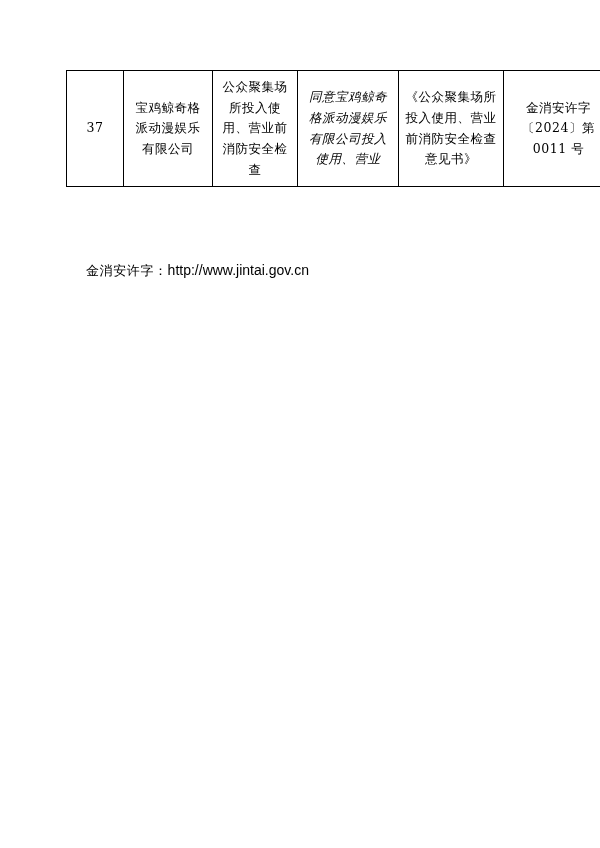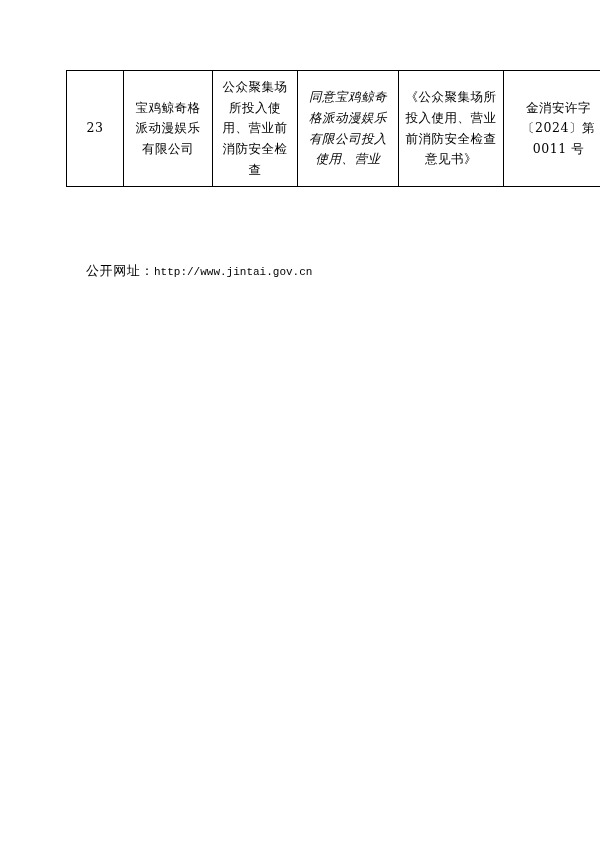--- a/index.html
+++ b/index.html
@@ -55,40 +55,40 @@
   .publish-line {
     position: absolute;
     left: 86px;
     top: 262px;
     font-size: 13px;
     letter-spacing: 0.6px;
     white-space: nowrap;
     font-family: "DejaVu Serif", "Liberation Serif", serif;
   }
   .publish-line .url {
-    font-family: Liberation Mono, monospace;
-    font-size: 11px;
+    font-family: Liberation Sans, sans-serif;
+    font-size: 14px;
     letter-spacing: 0;
   }
 </style>
 </head>
 <body>
 
 <div class="page">
 
   <table class="doc-table">
     <tbody>
       <tr>
-        <td class="col-no cell-no">23</td>
+        <td class="col-no cell-no">37</td>
         <td class="col-name">宝鸡鲸奇格派动漫娱乐有限公司</td>
         <td class="col-item">公众聚集场所投入使用、营业前消防安全检查</td>
         <td class="col-cont">同意宝鸡鲸奇格派动漫娱乐有限公司投入使用、营业</td>
         <td class="col-doc">《公众聚集场所投入使用、营业前消防安全检查意见书》</td>
         <td class="col-num">金消安许字〔2024〕第0011 号</td>
       </tr>
     </tbody>
   </table>
 
   <div class="publish-line">
-    <span>公开网址：</span><span class="url">http://www.jintai.gov.cn</span>
+    <span>金消安许字：</span><span class="url">http://www.jintai.gov.cn</span>
   </div>
 
 </div>
 
 </body></html>

